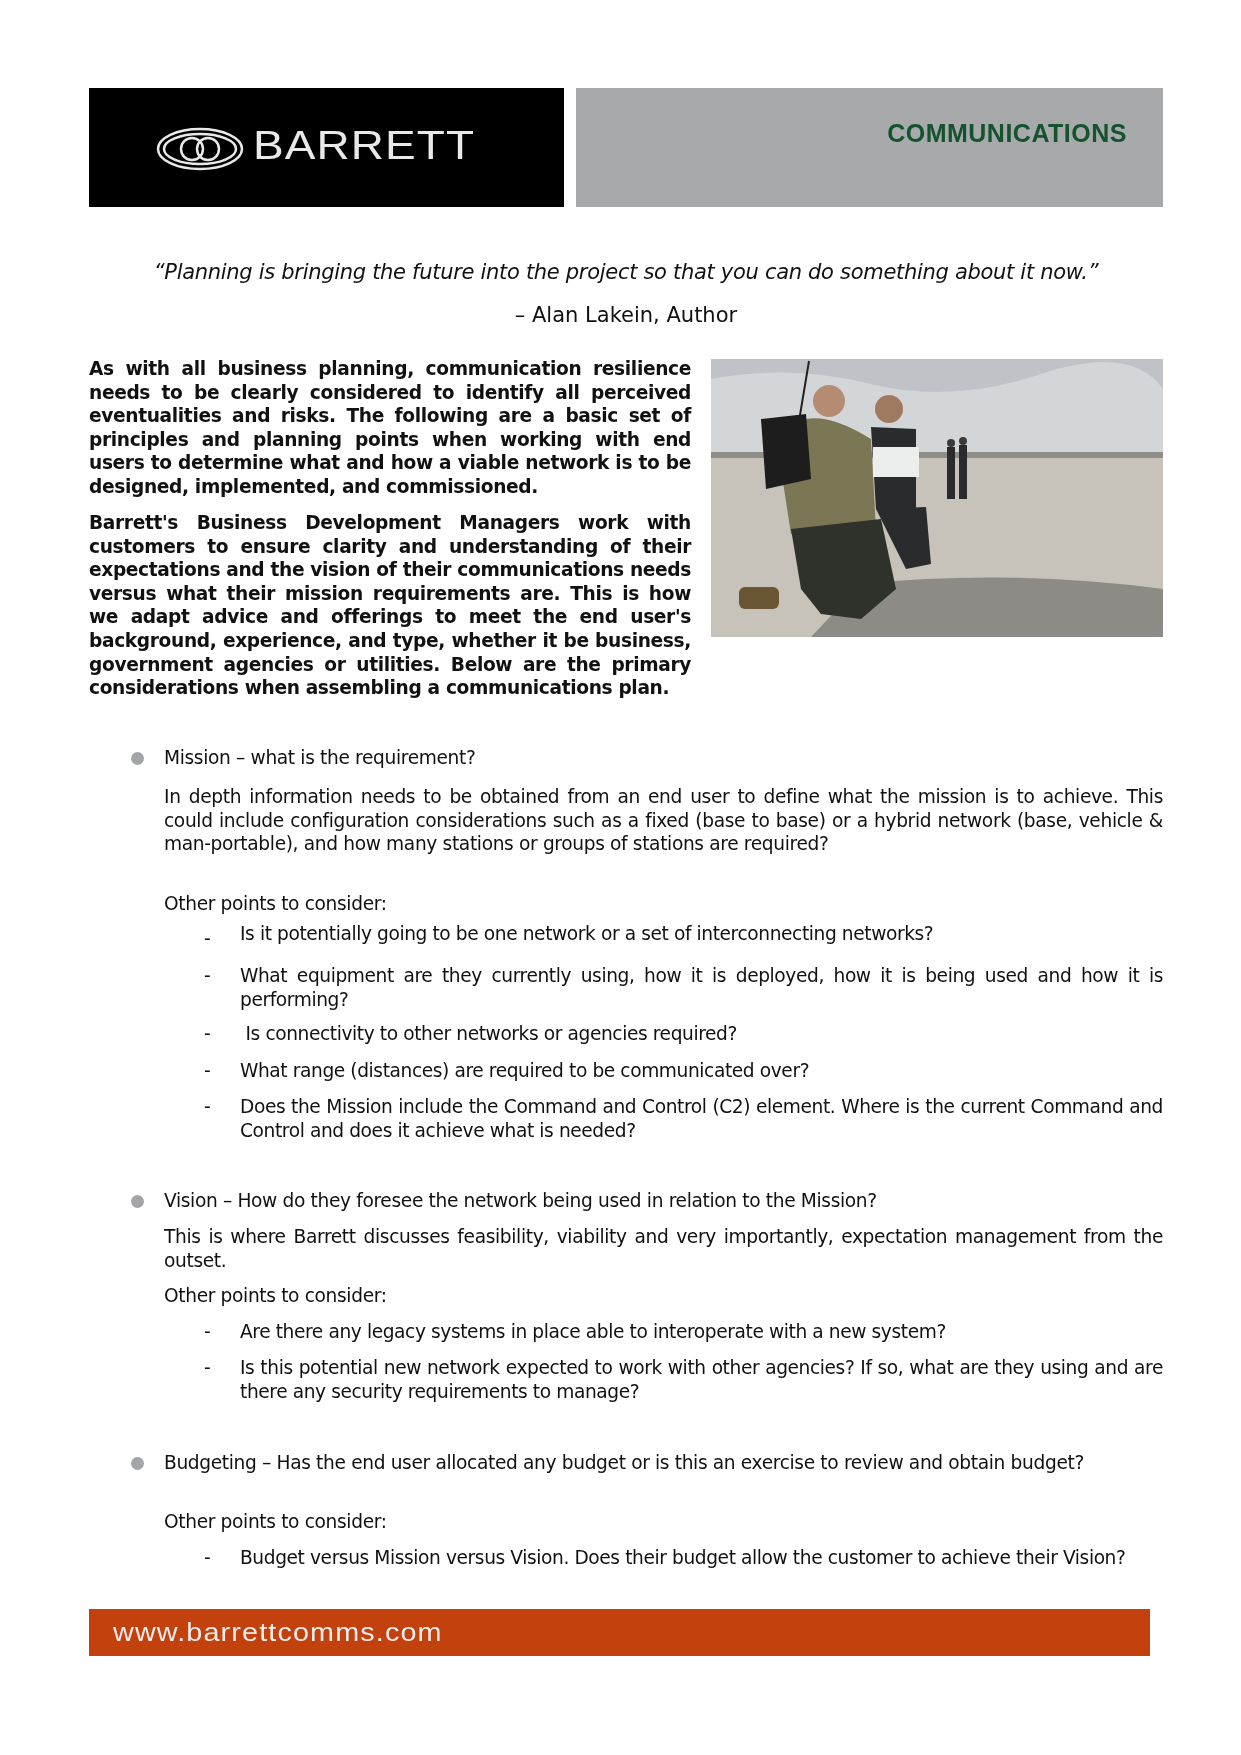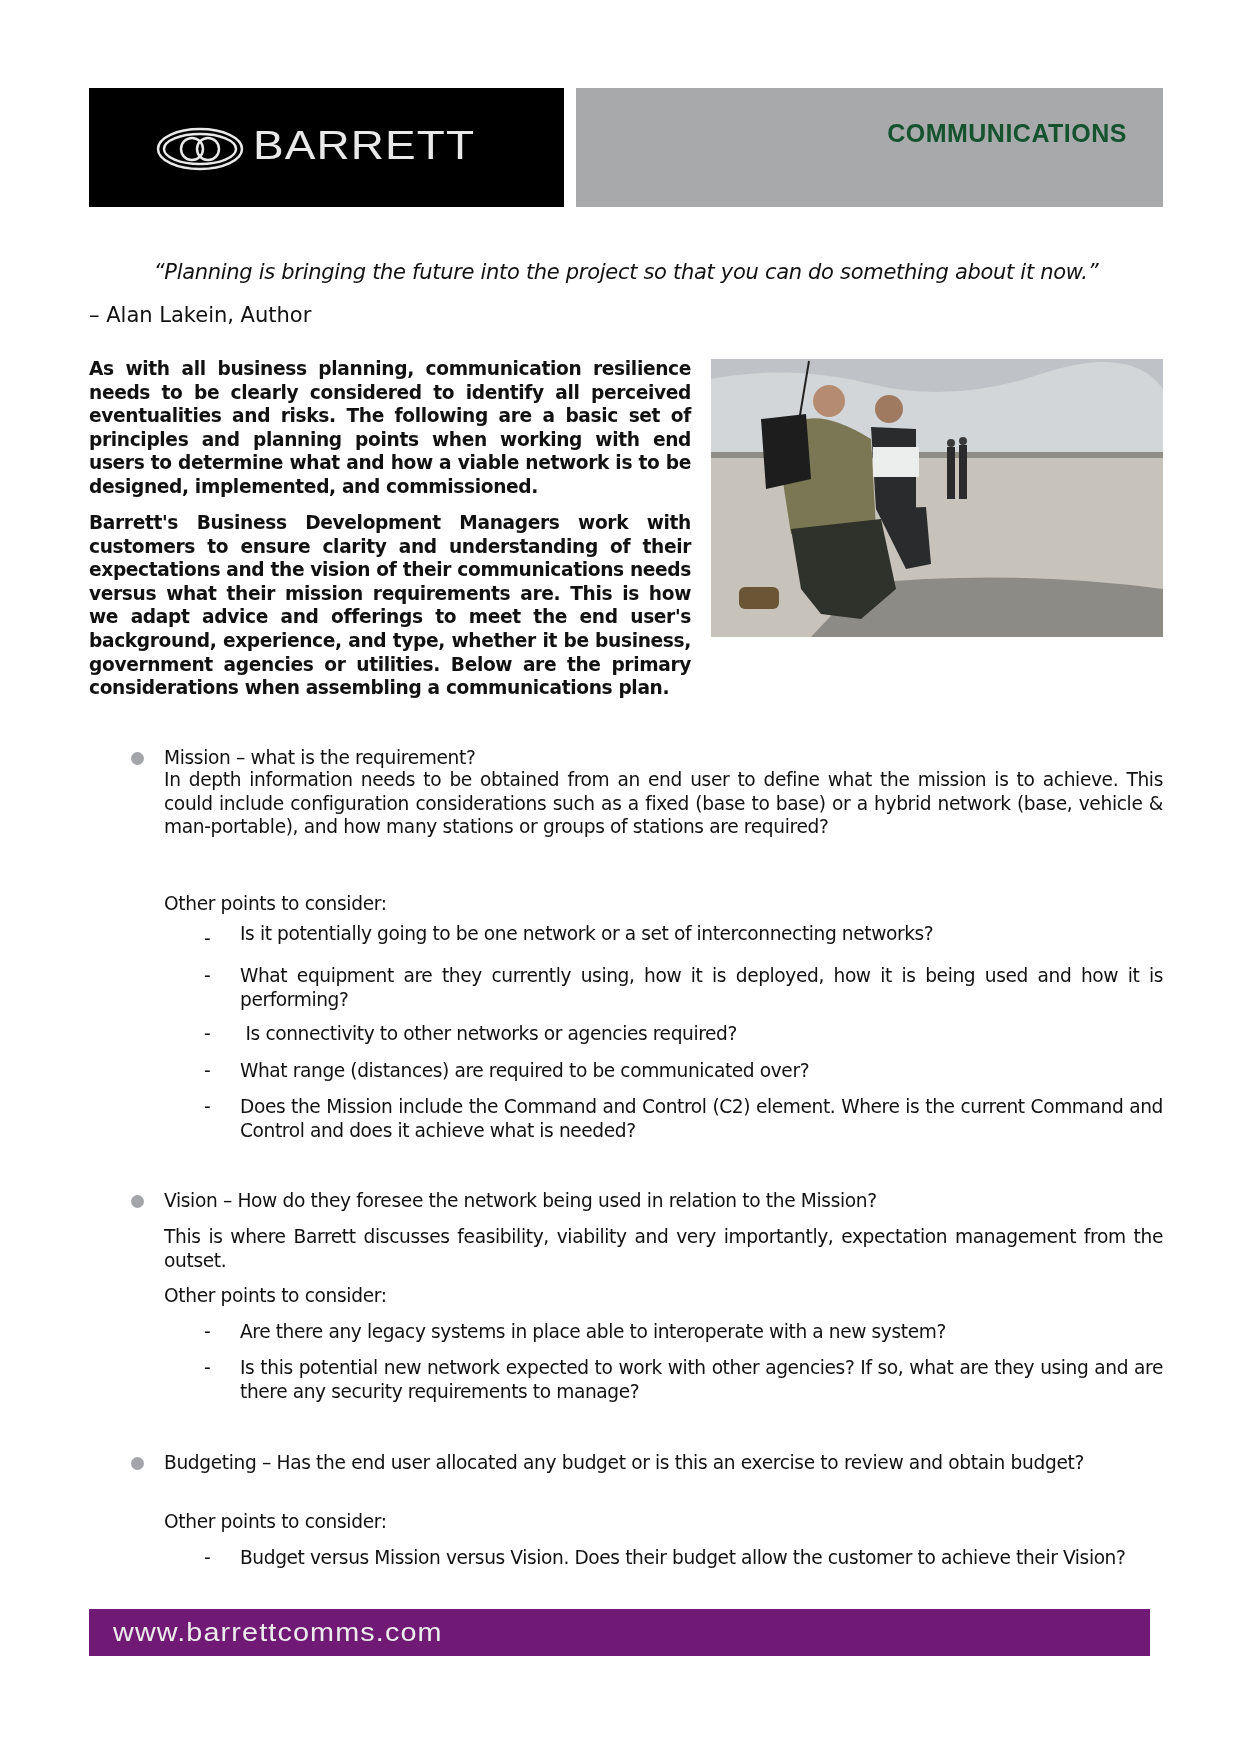--- a/index.html
+++ b/index.html
@@ -14,21 +14,21 @@
   #logo-text { left: 164px; top: 33px; font-family: "Liberation Sans", sans-serif;
                font-size: 41px; color: #e9e9e9; letter-spacing: 1px; font-weight: normal;
                transform: scaleX(1.12); transform-origin: left center; line-height: 48px; }
   #hdr-title { right: 36px; top: 30px; text-align: right; color: #14532d;
                font-family: "Liberation Sans", sans-serif; font-weight: bold; font-size: 25px;
                line-height: 30px; letter-spacing: 0.5px; }
 
   
   #quote { left: 89px; width: 1074px; top: 258px; text-align: center; font-style: italic;
            font-size: 21px; line-height: 28px; letter-spacing: -0.3px; }
-  #quote-author { left: 89px; width: 1074px; top: 301px; 
+  #quote-author { left: 89px; width: 1074px; top: 301px; text-align: center;
                   font-size: 21px; line-height: 28px; }
 
   
   .intro { left: 89px; width: 602px; font-size: 18.6px; line-height: 23.6px;
            text-align: justify; letter-spacing: -0.35px; font-weight: bold; }
   #intro-1 { top: 357px; }
   #intro-2 { top: 511px; }
 
   
   #photo { left: 711px; top: 359px; width: 452px; height: 278px; overflow: hidden;
@@ -39,21 +39,21 @@
   .bullet-head { left: 164px; width: 999px; font-size: 18.6px; line-height: 23.6px;
                  letter-spacing: -0.35px; text-align: justify; }
   .desc { left: 164px; width: 999px; font-size: 18.6px; line-height: 23.6px;
           text-align: justify; letter-spacing: -0.35px; }
   .other { left: 164px; font-size: 18.6px; line-height: 23.6px; letter-spacing: -0.35px; }
   .dash { left: 204px; font-size: 18.6px; line-height: 23.6px; }
   .sub { left: 240px; width: 923px; font-size: 18.6px; line-height: 23.6px;
          text-align: justify; letter-spacing: -0.4px; }
 
   
-  #footer { left: 89px; top: 1609px; width: 1061px; height: 47px; background: #701a75; }
+  #footer { left: 89px; top: 1609px; width: 1061px; height: 47px; background: #c2410c; }
   #footer-url { left: 24px; top: 8px; color: #ececec; font-family: "Liberation Sans", sans-serif;
                 font-size: 25px; line-height: 30px; letter-spacing: 1px; transform: scaleX(1.15);
                 transform-origin: left center; }
 </style>
 </head>
 <body>
 
 <div id="hdr-black" class="abs">
   <svg id="logo-mark" class="abs" viewBox="0 0 90 46">
     <ellipse cx="45" cy="23" rx="42" ry="20" fill="none" stroke="#e9e9e9" stroke-width="2.5"></ellipse>
@@ -97,21 +97,21 @@
 
     <rect x="236" y="88" width="8" height="52" fill="#2b2b2d"></rect>
     <rect x="248" y="86" width="8" height="54" fill="#2b2b2d"></rect>
     <circle cx="240" cy="84" r="4" fill="#3a3a3a"></circle>
     <circle cx="252" cy="82" r="4" fill="#3a3a3a"></circle>
   </svg>
 </div>
 
 <div class="abs bullet-dot" style="left:131px; top:752px;"></div>
 <div class="abs bullet-head" style="top:746px;">Mission – what is the requirement?</div>
-<div class="abs desc" style="top:768px;">In depth information needs to be obtained from an end user to define what the mission is to achieve. This could include configuration considerations such as a fixed (base to base) or a hybrid network (base, vehicle &amp; man-portable), and how many stations or groups of stations are required?</div>
+<div class="abs desc" style="top:785px;">In depth information needs to be obtained from an end user to define what the mission is to achieve. This could include configuration considerations such as a fixed (base to base) or a hybrid network (base, vehicle &amp; man-portable), and how many stations or groups of stations are required?</div>
 <div class="abs other" style="top:892px;">Other points to consider:</div>
 <div class="abs dash" style="top:927px;">-</div>
 <div class="abs sub" style="top:922px;">Is it potentially going to be one network or a set of interconnecting networks?</div>
 <div class="abs dash" style="top:964px;">-</div>
 <div class="abs sub" style="top:964px;">What equipment are they currently using, how it is deployed, how it is being used and how it is performing?</div>
 <div class="abs dash" style="top:1022px;">-</div>
 <div class="abs sub" style="top:1022px; white-space:pre;"> Is connectivity to other networks or agencies required?</div>
 <div class="abs dash" style="top:1059px;">-</div>
 <div class="abs sub" style="top:1059px;">What range (distances) are required to be communicated over?</div>
 <div class="abs dash" style="top:1095px;">-</div>

